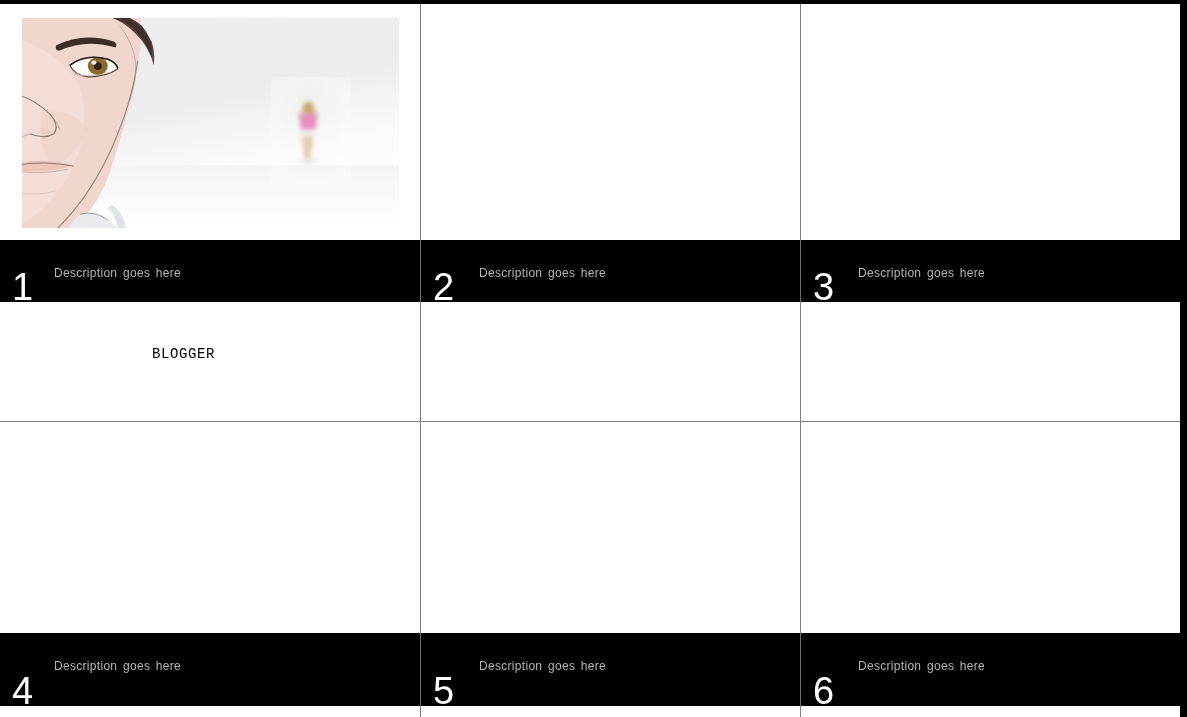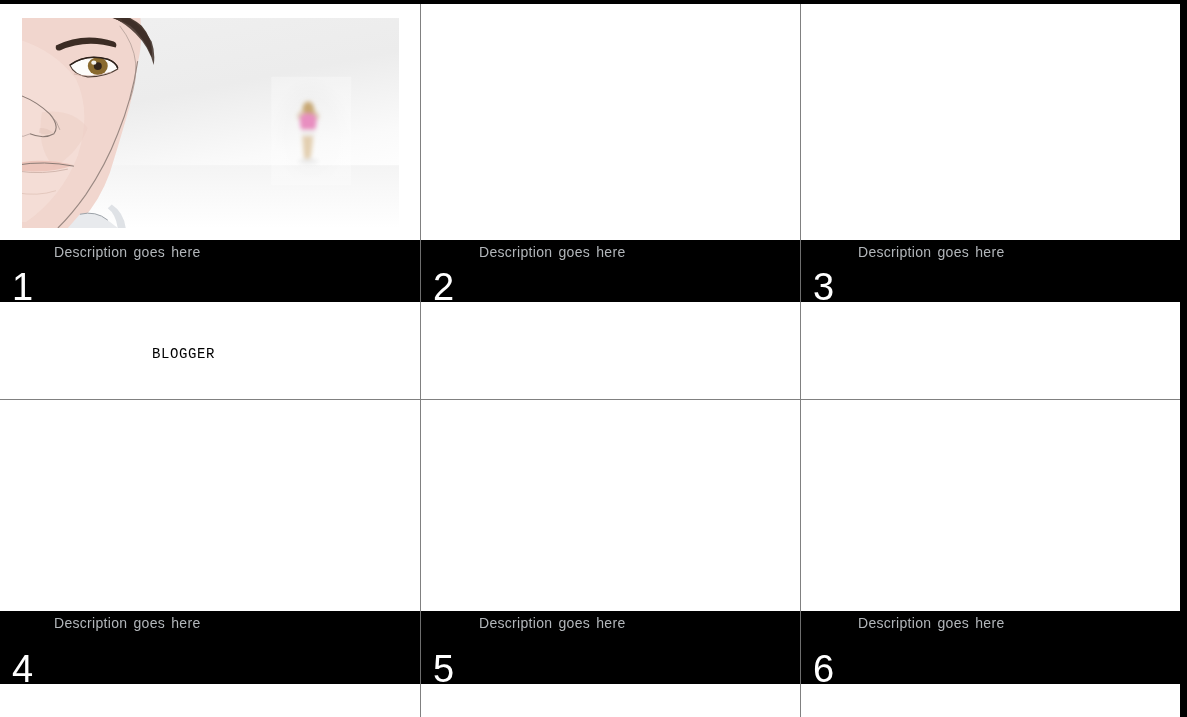--- a/index.html
+++ b/index.html
@@ -25,21 +25,21 @@
   }
 
   
   .row {
     display: flex;
     width: 100%;
     box-sizing: border-box;
   }
   .row-art { height: 236px; }
   .row-strip { height: 62px; }
-  .row-dialogue { height: 98px; }
+  .row-dialogue { height: 120px; }
   .row-art2 { height: 211px; }
   .row-strip2 { height: 73px; }
   .row-tail { height: 33px; }
 
   .cell {
     position: relative;
     box-sizing: border-box;
     border-right: 1px solid #808080;
     background: #ffffff;
     overflow: hidden;
@@ -70,22 +70,22 @@
     color: #ffffff;
     font-family: "Liberation Sans", sans-serif;
     font-weight: 400;
     letter-spacing: 0px;
     user-select: none;
   }
 
   .panel-desc {
     position: absolute;
     left: 54px;
-    top: 4px;
-    font-size: 14px;
+    top: 25px;
+    font-size: 12px;
     line-height: 16px;
     color: #b2b6ba;
     font-family: "Liberation Sans", sans-serif;
     letter-spacing: 0.3px;
     word-spacing: 2px;
     white-space: nowrap;
   }
   .strip.s2 .panel-desc { left: 58px; }
   .strip.s3 .panel-desc { left: 57px; }
 

